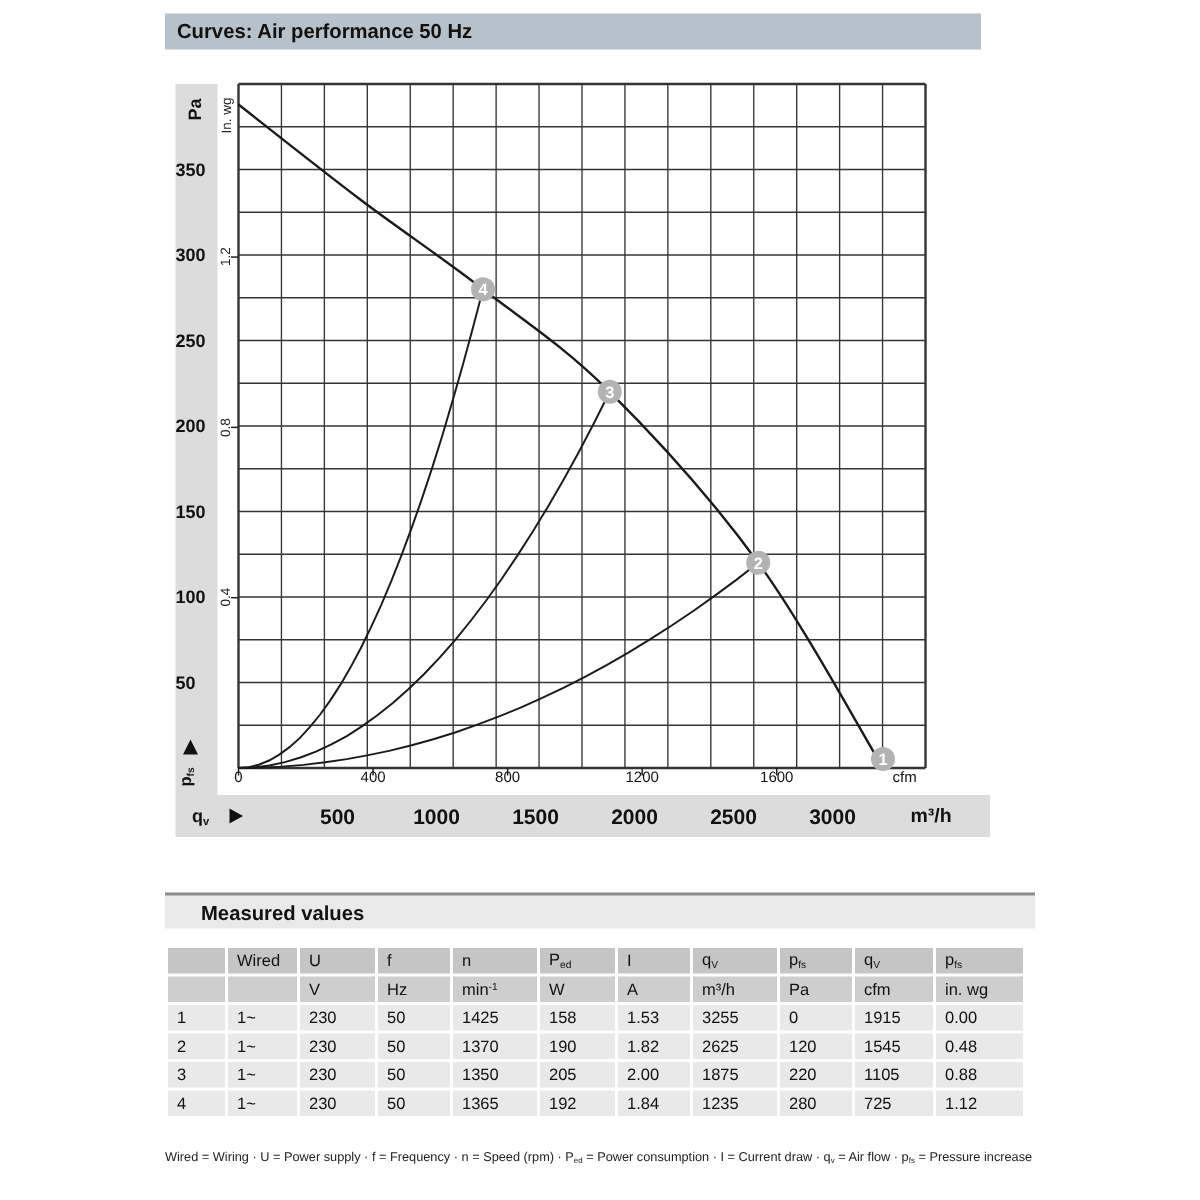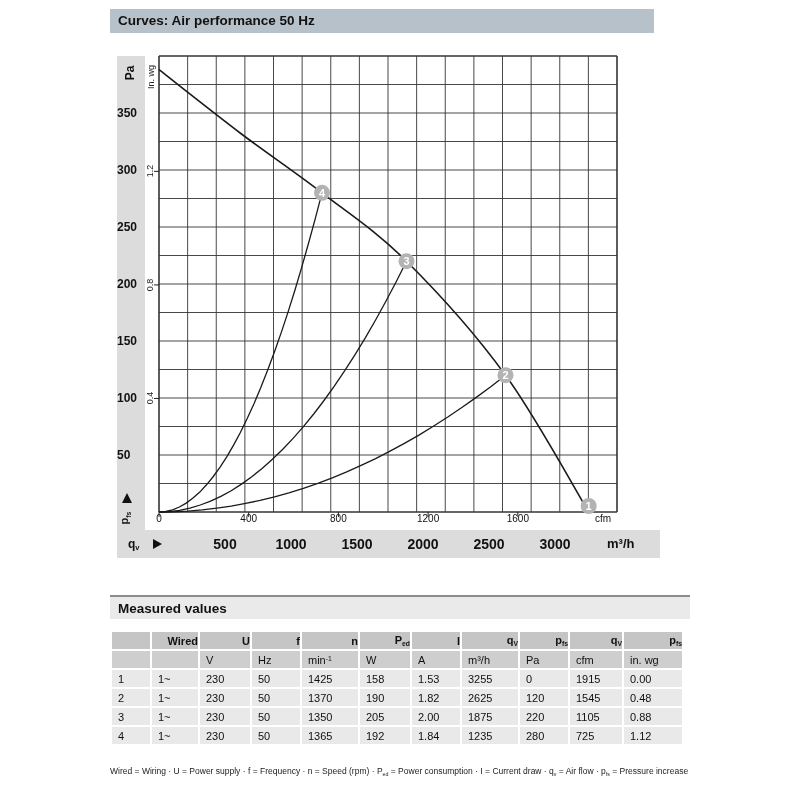--- a/index.html
+++ b/index.html
@@ -22,25 +22,25 @@
   .m3h-label{position:absolute;transform:translateX(-50%);font-size:14px;font-weight:bold;}
   .m3h-unit{position:absolute;font-size:13px;font-weight:bold;}
   .qv-label{left:128px;top:537px;font-size:12px;font-weight:bold;}
   .qv-arrow{left:153px;top:539px;width:0;height:0;border-left:9px solid #111;
             border-top:5px solid transparent;border-bottom:5px solid transparent;}
   .pfs-arrow{left:122px;top:493px;width:0;height:0;border-bottom:10px solid #111;
              border-left:5px solid transparent;border-right:5px solid transparent;}
   .pfs-label{font-size:11px;font-weight:bold;}
   .chart-svg{left:159px;top:56px;overflow:visible;}
   .mv-bar{left:110px;top:595px;width:580px;height:24px;background:#eaeaea;border-top:2px solid #8c8c8c;
-          font-size:13.5px;font-weight:bold;line-height:23px;padding-left:8px;box-sizing:border-box;}
+          font-size:13.5px;font-weight:bold;line-height:23px;padding-left:24px;box-sizing:border-box;}
   table.mv{position:absolute;left:110px;top:630px;border-collapse:separate;border-spacing:2px;
            font-size:11px;table-layout:fixed;}
   table.mv td{height:15px;padding:1px 0 1px 6px;text-align:left;vertical-align:middle;overflow:hidden;}
-  tr.hdr td{background:#c5c5c5;font-weight:bold;text-align:right;}
+  tr.hdr td{background:#c5c5c5;font-weight:normal;}
   tr.unit td{background:#cecece;}
   tr.data td{background:#e9e9e9;}
   sub{font-size:0.62em;vertical-align:-0.3em;}
   sup{font-size:0.62em;vertical-align:0.45em;}
   .footnote{left:110px;top:766px;width:600px;font-size:8.5px;color:#222;white-space:nowrap;}
 </style>
 </head>
 <body>
 
 <div class="page">

